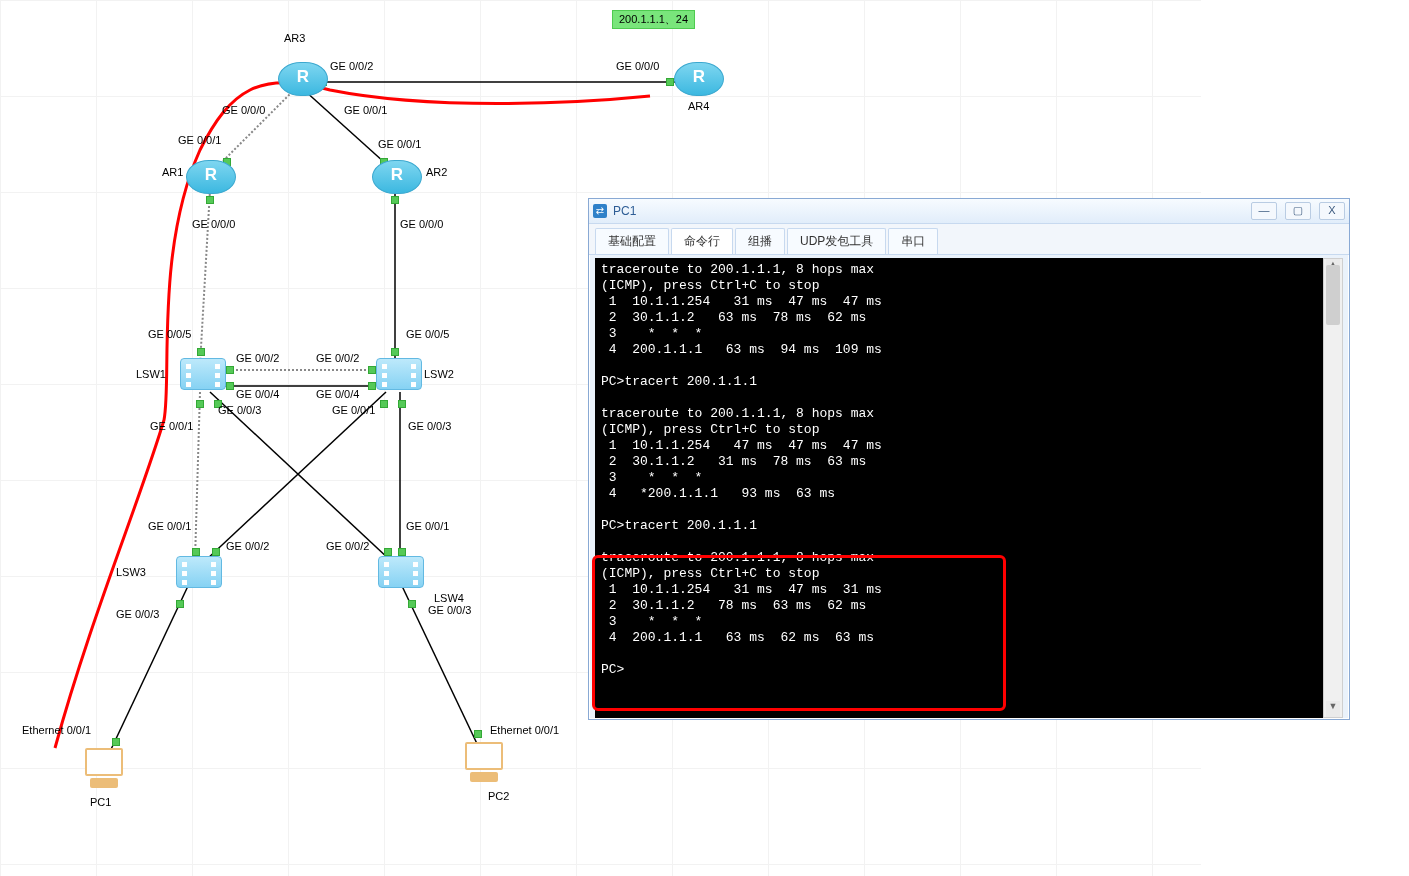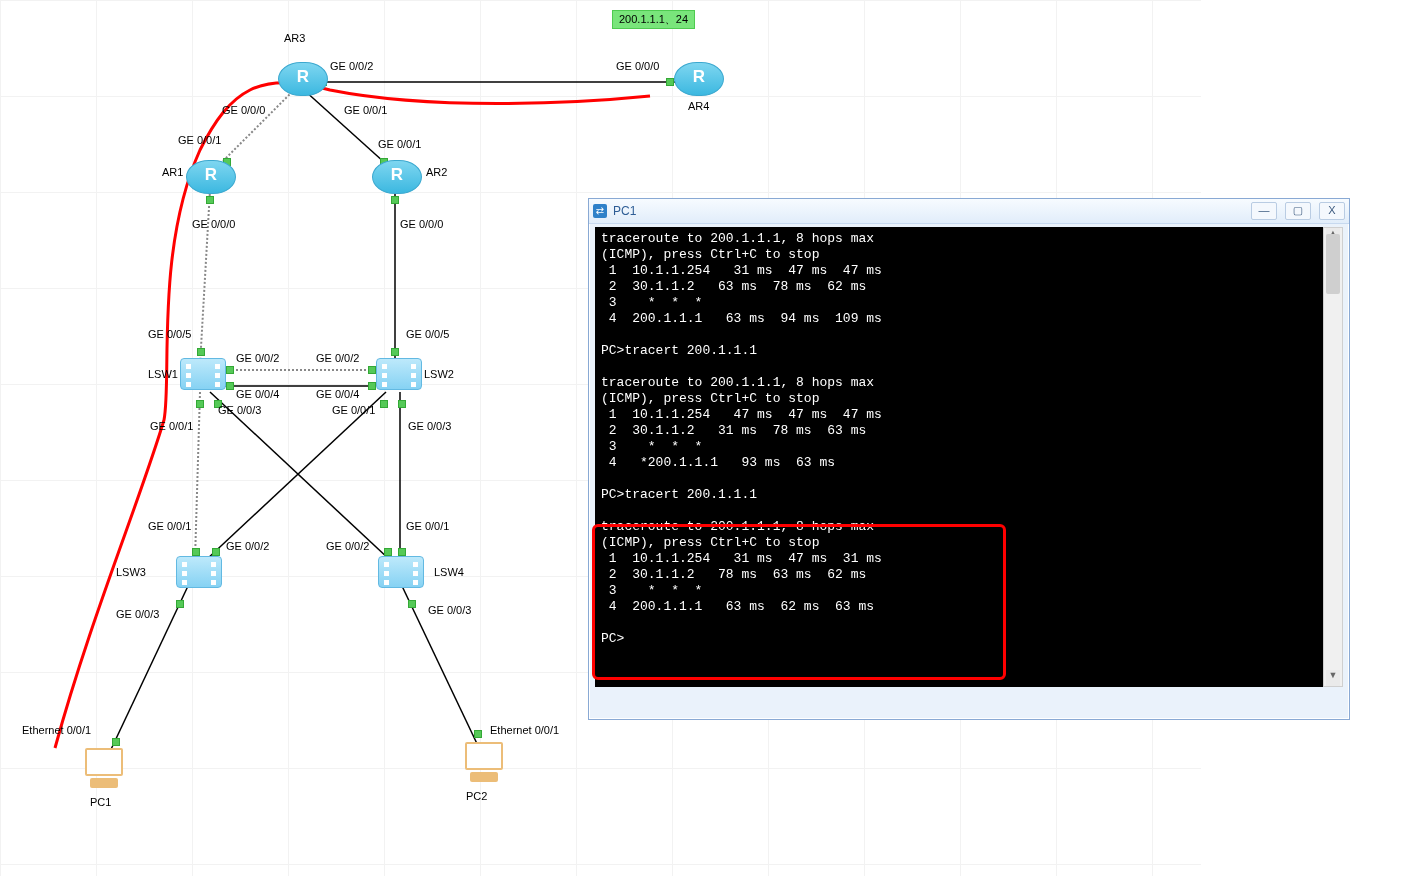--- a/index.html
+++ b/index.html
@@ -117,48 +117,48 @@
   <div class="node router" style="left:372px;top:160px">
       <div class="body">
         <div class="r">R</div>
       </div>
     </div>
   <div class="lbl" style="left:426px;top:166px">AR2</div>
 
   <div class="node switch" style="left:180px;top:358px">
       <div class="body"></div>
     </div>
-  <div class="lbl" style="left:148px;top:368px">LSW1</div>
+  <div class="lbl" style="left:136px;top:368px">LSW1</div>
 
   <div class="node switch" style="left:376px;top:358px">
       <div class="body"></div>
     </div>
   <div class="lbl" style="left:424px;top:368px">LSW2</div>
 
   <div class="node switch" style="left:176px;top:556px">
       <div class="body"></div>
     </div>
   <div class="lbl" style="left:116px;top:566px">LSW3</div>
 
   <div class="node switch" style="left:378px;top:556px">
       <div class="body"></div>
     </div>
-  <div class="lbl" style="left:434px;top:566px">LSW4</div>
+  <div class="lbl" style="left:434px;top:592px">LSW4</div>
 
   <div class="node pc" style="left:80px;top:748px">
       <div class="mon"></div>
       <div class="base"></div>
     </div>
   <div class="lbl" style="left:90px;top:796px">PC1</div>
 
   <div class="node pc" style="left:460px;top:742px">
       <div class="mon"></div>
       <div class="base"></div>
     </div>
-  <div class="lbl" style="left:466px;top:790px">PC2</div>
+  <div class="lbl" style="left:488px;top:790px">PC2</div>
 
   <div class="lbl" style="left:330px;top:60px">GE 0/0/2</div>
   <div class="lbl" style="left:616px;top:60px">GE 0/0/0</div>
   <div class="lbl" style="left:222px;top:104px">GE 0/0/0</div>
   <div class="lbl" style="left:344px;top:104px">GE 0/0/1</div>
   <div class="lbl" style="left:178px;top:134px">GE 0/0/1</div>
   <div class="lbl" style="left:378px;top:138px">GE 0/0/1</div>
   <div class="lbl" style="left:192px;top:218px">GE 0/0/0</div>
   <div class="lbl" style="left:400px;top:218px">GE 0/0/0</div>
   <div class="lbl" style="left:148px;top:328px">GE 0/0/5</div>
@@ -181,20 +181,27 @@
   <div class="lbl" style="left:490px;top:724px">Ethernet 0/0/1</div>
 
   <div class="win" style="left:588px;top:198px;width:760px;height:520px">
     <div class="titlebar">
       <div class="tico"></div>
       <div class="title">PC1</div>
       <div class="ctl">—</div>
       <div class="ctl">▢</div>
       <div class="ctl">X</div>
     </div>
+    <div class="tabs">
+      <div class="tab">基础配置</div>
+      <div class="tab active">命令行</div>
+      <div class="tab">组播</div>
+      <div class="tab">UDP发包工具</div>
+      <div class="tab">串口</div>
+    </div>
     <div class="term-wrap">
       <div class="term" id="term" style="height:452px;width:718px">traceroute to 200.1.1.1, 8 hops max
 (ICMP), press Ctrl+C to stop
  1  10.1.1.254   31 ms  47 ms  47 ms
  2  30.1.1.2   63 ms  78 ms  62 ms
  3    *  *  *
  4  200.1.1.1   63 ms  94 ms  109 ms
 
 PC&gt;tracert 200.1.1.1
 

